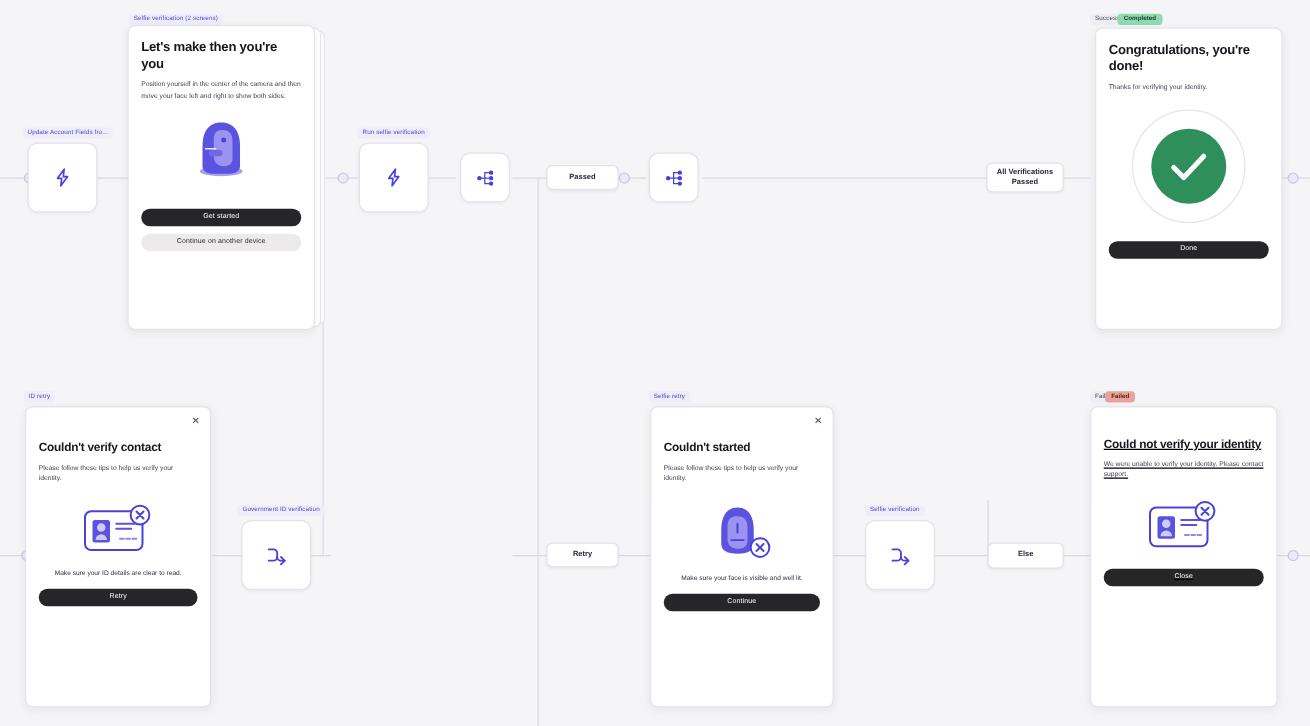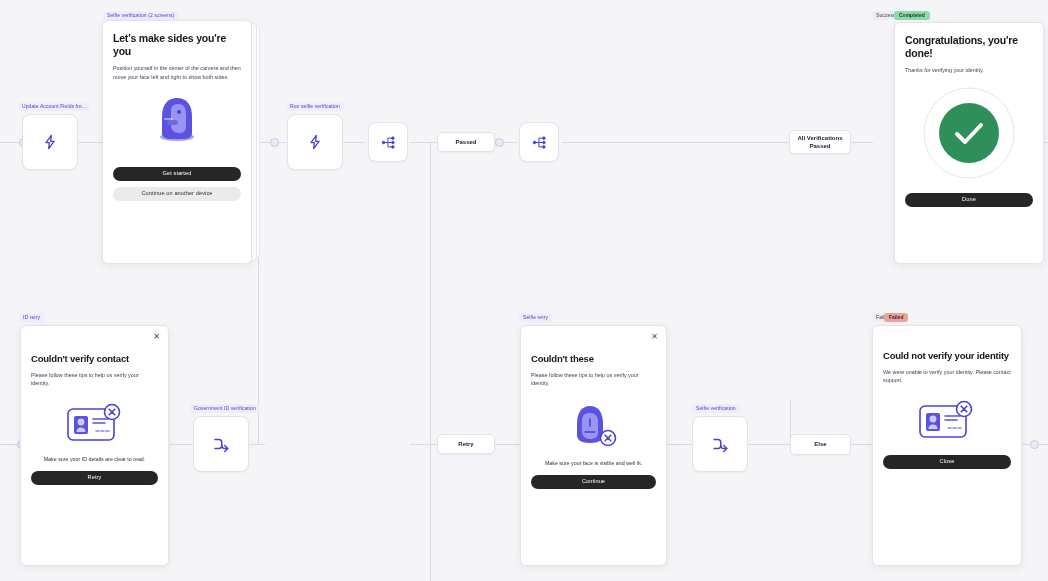--- a/index.html
+++ b/index.html
@@ -158,21 +158,21 @@
     </span>
   </div>
 
   <div class="node-label" style="left:103px; top:11px;">Selfie verification (2 screens)</div>
 
   <div class="stack-back" style="left:108px; top:24px; width:152px; height:236px;"></div>
   <div class="stack-back" style="left:105px; top:22px; width:152px; height:240px;"></div>
 
   <div class="screen-card" style="left:102px; top:20px; width:150px; height:244px;">
     <div class="card-inner">
-      <div class="card-title">Let's make sides you're you</div>
+      <div class="card-title">Let's make then you're you</div>
       <div class="card-sub">Position yourself in the center of the camera and then move your face left and right to show both sides.</div>
       <div class="illus" style="margin-top:12px;height:54px;">
         <svg width="50" height="54" viewBox="0 0 50 54">
           <ellipse cx="25" cy="44" rx="17" ry="4" fill="#5b52e0" opacity=".55"></ellipse>
           <path d="M10 24 C10 11 16 5 25 5 C34 5 40 11 40 24 L40 40 C40 44 36 46 31 46 L19 46 C14 46 10 44 10 40 Z" fill="#5b52e0"></path>
           <path d="M19 18 C19 13 22 11 26 11 C31 11 34 14 34 20 L34 34 C34 38 31 40 27 40 C22 40 19 37 19 32 Z" fill="#9a94f0"></path>
           <rect x="15" y="27" width="11" height="5" rx="2.5" fill="#6f66e8"></rect>
           <path d="M12 26 h9" stroke="#e9e7fb" stroke-width="1.2"></path>
           <path d="M27 21 a2 2 0 1 1 .01 0" fill="#4a42d6"></path>
         </svg>
@@ -215,21 +215,21 @@
         <path d="M6 12 h5 M11 12 V5 h6 M11 12 h6 M11 12 v7 h6" fill="none"></path>
       </svg>
     </span>
   </div>
 
   <div class="cond-node" style="left:789px; top:130px; width:62px; height:24px;">All Verifications Passed</div>
 
   <div class="node-label plain" style="left:872px; top:11px;">Success</div>
   <div class="badge completed" style="left:894px; top:11px;">Completed</div>
 
-  <div class="screen-card" style="left:894px; top:22px; width:150px; height:242px;">
+  <div class="screen-card" style="left:876px; top:22px; width:150px; height:242px;">
     <div class="card-inner">
       <div class="card-title">Congratulations, you're done!</div>
       <div class="card-sub">Thanks for verifying your identity.</div>
       <div class="illus" style="margin-top:12px;height:92px;">
         <svg width="92" height="92" viewBox="0 0 92 92">
           <circle cx="46" cy="46" r="45" fill="none" stroke="#e4e4ea" stroke-width="1"></circle>
           <circle cx="46" cy="46" r="30" fill="#2f8f5b"></circle>
           <path d="M34 47 l8 8 16-17" fill="none" stroke="#fff" stroke-width="4" stroke-linecap="round" stroke-linejoin="round"></path>
         </svg>
       </div>
@@ -272,21 +272,21 @@
     </span>
   </div>
 
   <div class="cond-node" style="left:437px; top:434px; width:58px; height:20px;">Retry</div>
 
   <div class="node-label" style="left:519px; top:313px;">Selfie retry</div>
 
   <div class="screen-card" style="left:520px; top:325px; width:147px; height:241px;">
     <div class="card-inner">
       <div class="close-x">✕</div>
-      <div class="card-title sm" style="margin-top:16px;">Couldn't these</div>
+      <div class="card-title sm" style="margin-top:16px;">Couldn't started</div>
       <div class="card-sub">Please follow these tips to help us verify your identity.</div>
       <div class="illus" style="margin-top:14px;height:48px;">
         <svg width="54" height="48" viewBox="0 0 54 48">
           <path d="M10 22 C10 10 15 4 23 4 C31 4 36 10 36 22 L36 33 C36 38 32 41 23 41 C14 41 10 38 10 33 Z" fill="#5b52e0"></path>
           <path d="M15 19 C15 13 18 11 23 11 C28 11 31 14 31 20 L31 30 C31 35 28 37 23 37 C18 37 15 34 15 29 Z" fill="#9a94f0"></path>
           <path d="M23 17 v7" stroke="#4a42d6" stroke-width="1.6" stroke-linecap="round"></path>
           <path d="M18 30 h10" stroke="#4a42d6" stroke-width="1.4" stroke-linecap="round"></path>
           <circle cx="41" cy="36" r="7.5" fill="#fff" stroke="#4a42d6" stroke-width="1.6"></circle>
           <path d="M38.2 33.2 l5.6 5.6 M43.8 33.2 l-5.6 5.6" stroke="#4a42d6" stroke-width="1.6" stroke-linecap="round"></path>
         </svg>
@@ -306,21 +306,21 @@
       </svg>
     </span>
   </div>
 
   <div class="cond-node" style="left:790px; top:434px; width:61px; height:21px;">Else</div>
 
   <div class="node-label plain" style="left:872px; top:313px;">Fail</div>
   <div class="badge failed" style="left:884px; top:313px;">Failed</div>
 
   <div class="screen-card" style="left:872px; top:325px; width:150px; height:241px;">
-    <div class="card-inner" style="padding-top:24px;">
+    <div class="card-inner" style="padding-top:24px;text-decoration:underline;">
       <div class="card-title sm">Could not verify your identity</div>
       <div class="card-sub">We were unable to verify your identity. Please contact support.</div>
       <div class="illus" style="margin-top:14px;height:42px;">
         <svg width="58" height="42" viewBox="0 0 58 42">
           <rect x="2" y="7" width="46" height="31" rx="5" fill="#fff" stroke="#4a42d6" stroke-width="1.6"></rect>
           <rect x="8" y="14" width="14" height="18" rx="2" fill="#5b52e0"></rect>
           <circle cx="15" cy="20" r="3.4" fill="#cfcbf7"></circle>
           <path d="M10.4 30 a4.6 4.6 0 0 1 9.2 0 z" fill="#cfcbf7"></path>
           <path d="M27 17 h15 M27 21 h12" stroke="#5b52e0" stroke-width="1.6" stroke-linecap="round"></path>
           <path d="M30 29 h3 M35 29 h3 M40 29 h3" stroke="#8d87ee" stroke-width="1.6" stroke-linecap="round"></path>

